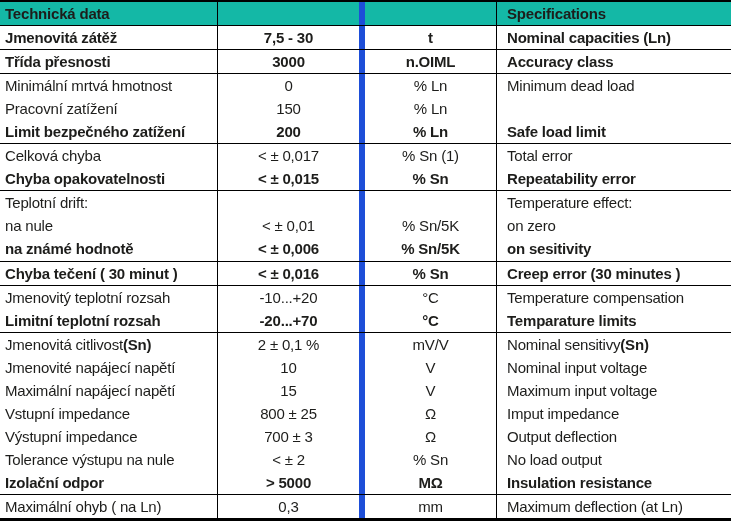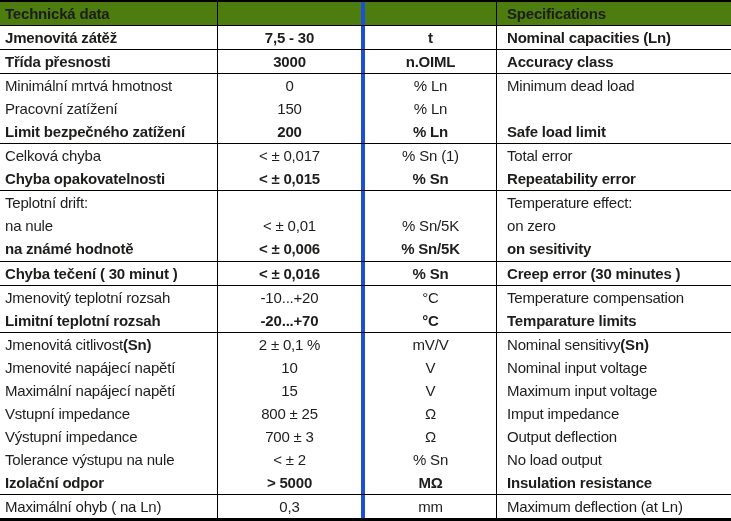--- a/index.html
+++ b/index.html
@@ -30,39 +30,39 @@
     display: flex;
     align-items: stretch;
     min-height: 0;
     box-sizing: border-box;
   }
   .row.sep {
     border-bottom: 1px solid #000;
     font-weight: bold;
   }
   .header-row {
-    background: #4d7c0f;
+    background: #14b8a6;
     font-weight: bold;
     border-bottom: 1px solid #000;
   }
   .cell {
     display: flex;
     align-items: center;
     box-sizing: border-box;
     white-space: nowrap;
     overflow: hidden;
   }
   .c1 {
     width: 218px;
     border-right: 1px solid #000;
     padding-left: 5px;
   }
   .c2 {
     width: 147px;
-    border-right: 4px solid #1d4ed8;
+    border-right: 6px solid #1d4ed8;
     justify-content: center;
   }
   .c3 {
     width: 132px;
     border-right: 1px solid #000;
     justify-content: center;
   }
   .c4 {
     flex: 1;
     padding-left: 10px;

